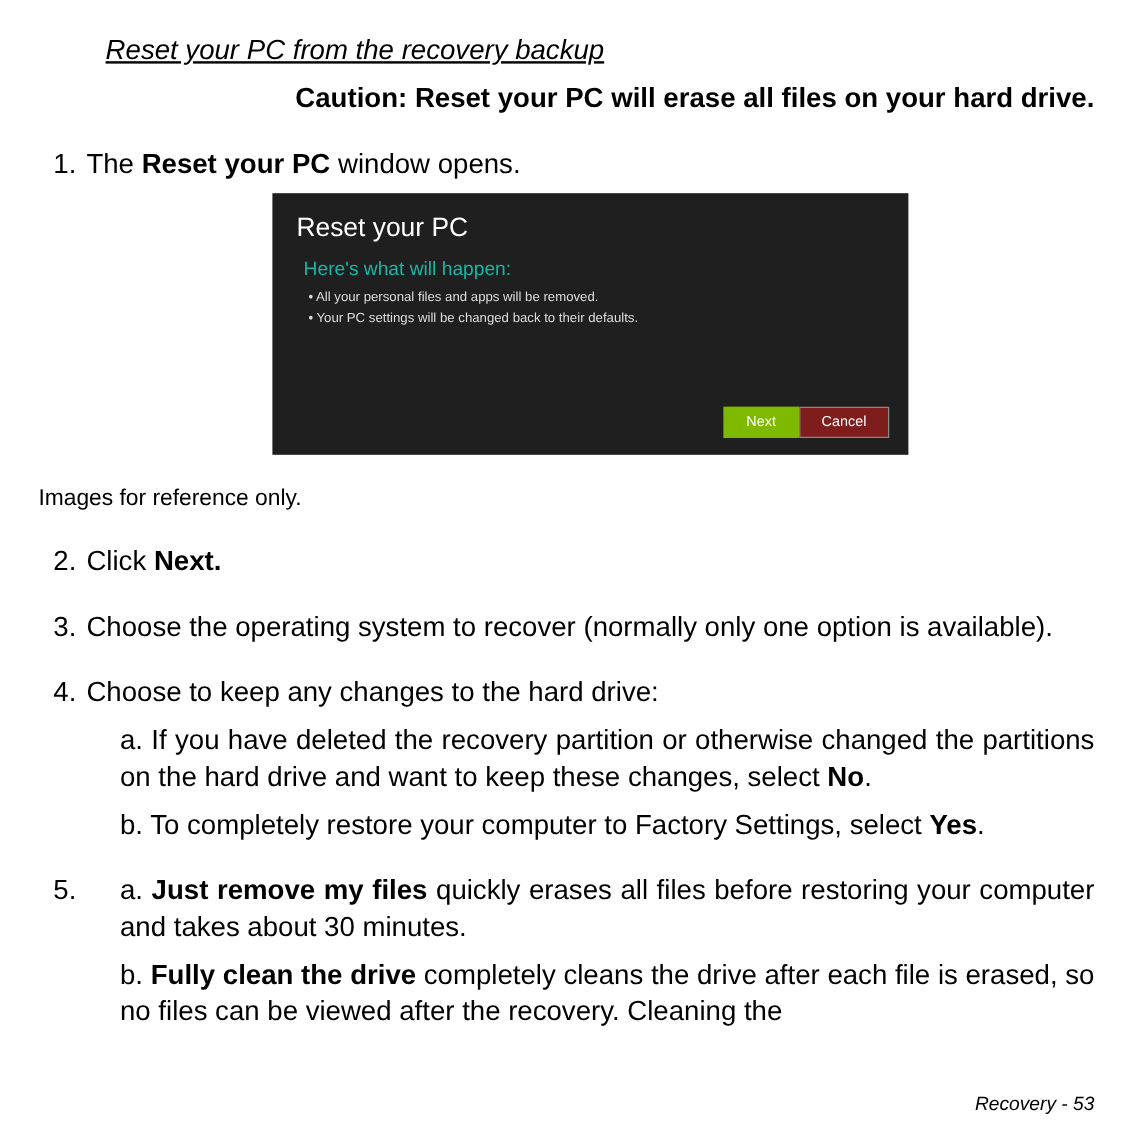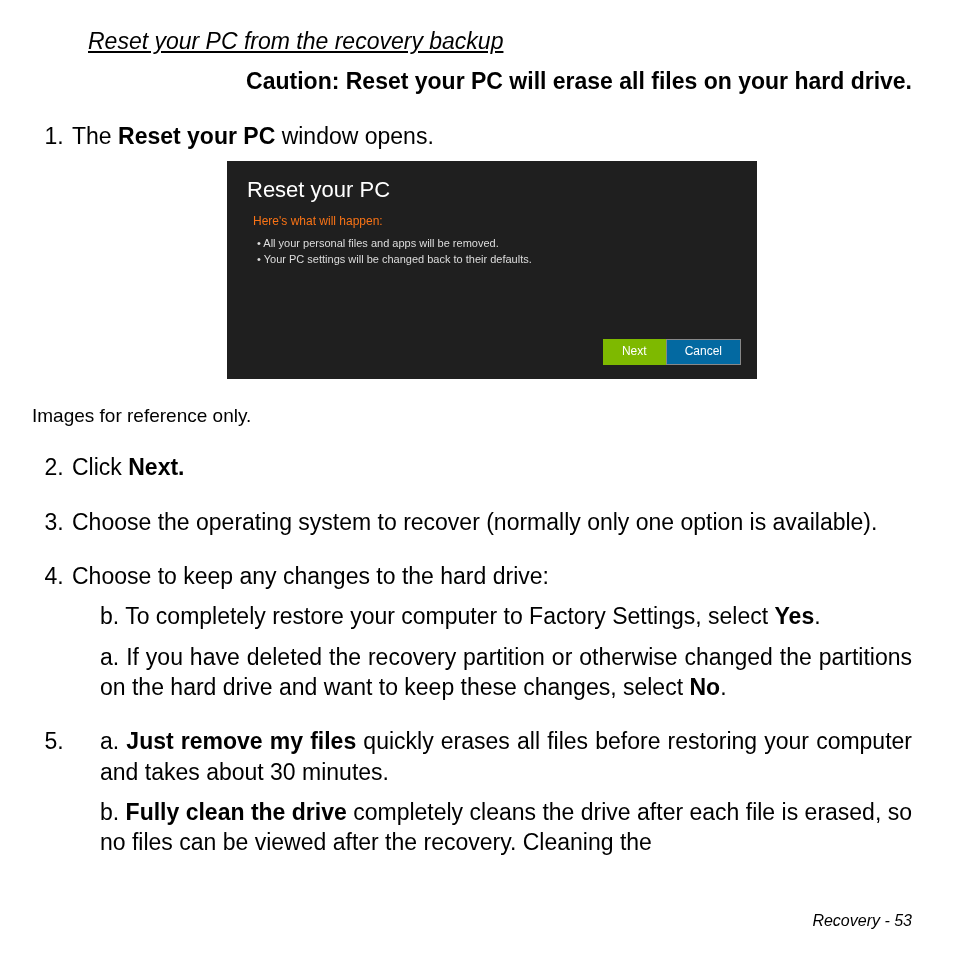--- a/index.html
+++ b/index.html
@@ -17,27 +17,27 @@
   .bold{font-weight:bold}
   .ref-note{font-size:19px;margin:6px 0 4px -10px}
   .footer{position:absolute;bottom:24px;right:42px;font-size:16px;
     font-style:italic}
   
   .shot-wrap{display:flex;justify-content:center;margin:10px 0 6px 0}
   .shot{width:530px;height:218px;background:#1f1f1f;color:#fff;
     font-family:'Segoe UI',sans-serif;position:relative;padding:14px 20px 0 20px;
     box-sizing:border-box}
   .shot .title{font-size:22px;font-weight:300;color:#fff;margin-bottom:10px}
-  .shot .intro{font-size:12px;color:#f97316;margin:0 0 6px 6px}
+  .shot .intro{font-size:16px;color:#14b8a6;margin:0 0 6px 6px}
   .shot ul{margin:0 0 0 10px;padding:0;list-style:none}
   .shot ul li{font-size:11px;color:#ddd;margin:2px 0}
   .shot ul li:before{content:"• ";}
   .shot .btns{position:absolute;right:16px;bottom:14px;display:flex;gap:0}
   .shot .btn{font-size:12px;padding:4px 18px;border:1px solid #888;color:#fff;
-    background:#0369a1;cursor:pointer}
+    background:#7f1d1d;cursor:pointer}
   .shot .btn.primary{background:#7eb900;border-color:#7eb900}
 </style>
 </head>
 <body>
 
 <div class="page">
   <div class="sec-head">Reset your PC from the recovery backup</div>
   <div class="caution">Caution: Reset your PC will erase all files on your hard drive.</div>
 
   <ol>
@@ -65,24 +65,24 @@
 
   <ol start="2">
     <li>
       <span>Click </span><span class="bold">Next.</span>
     </li>
     <li class="just">Choose the operating system to recover (normally only one option is available).</li>
     <li>
       <span>Choose to keep any changes to the hard drive:</span>
       <ul class="sub">
         <li class="just">
-          <span class="lbl">b. </span><span>To completely restore your computer to Factory Settings, select </span><span class="bold">Yes</span><span>.</span>
+          <span class="lbl">a. </span><span>If you have deleted the recovery partition or otherwise changed the partitions on the hard drive and want to keep these changes, select </span><span class="bold">No</span><span>.</span>
         </li>
         <li class="just">
-          <span class="lbl">a. </span><span>If you have deleted the recovery partition or otherwise changed the partitions on the hard drive and want to keep these changes, select </span><span class="bold">No</span><span>.</span>
+          <span class="lbl">b. </span><span>To completely restore your computer to Factory Settings, select </span><span class="bold">Yes</span><span>.</span>
         </li>
       </ul>
     </li>
     <li>
       <ul class="sub">
         <li class="just">
           <span class="lbl">a. </span><span class="bold">Just remove my files</span><span> quickly erases all files before restoring your computer and takes about 30 minutes.</span>
         </li>
         <li class="just">
           <span class="lbl">b. </span><span class="bold">Fully clean the drive</span><span> completely cleans the drive after each file is erased, so no files can be viewed after the recovery. Cleaning the</span>

